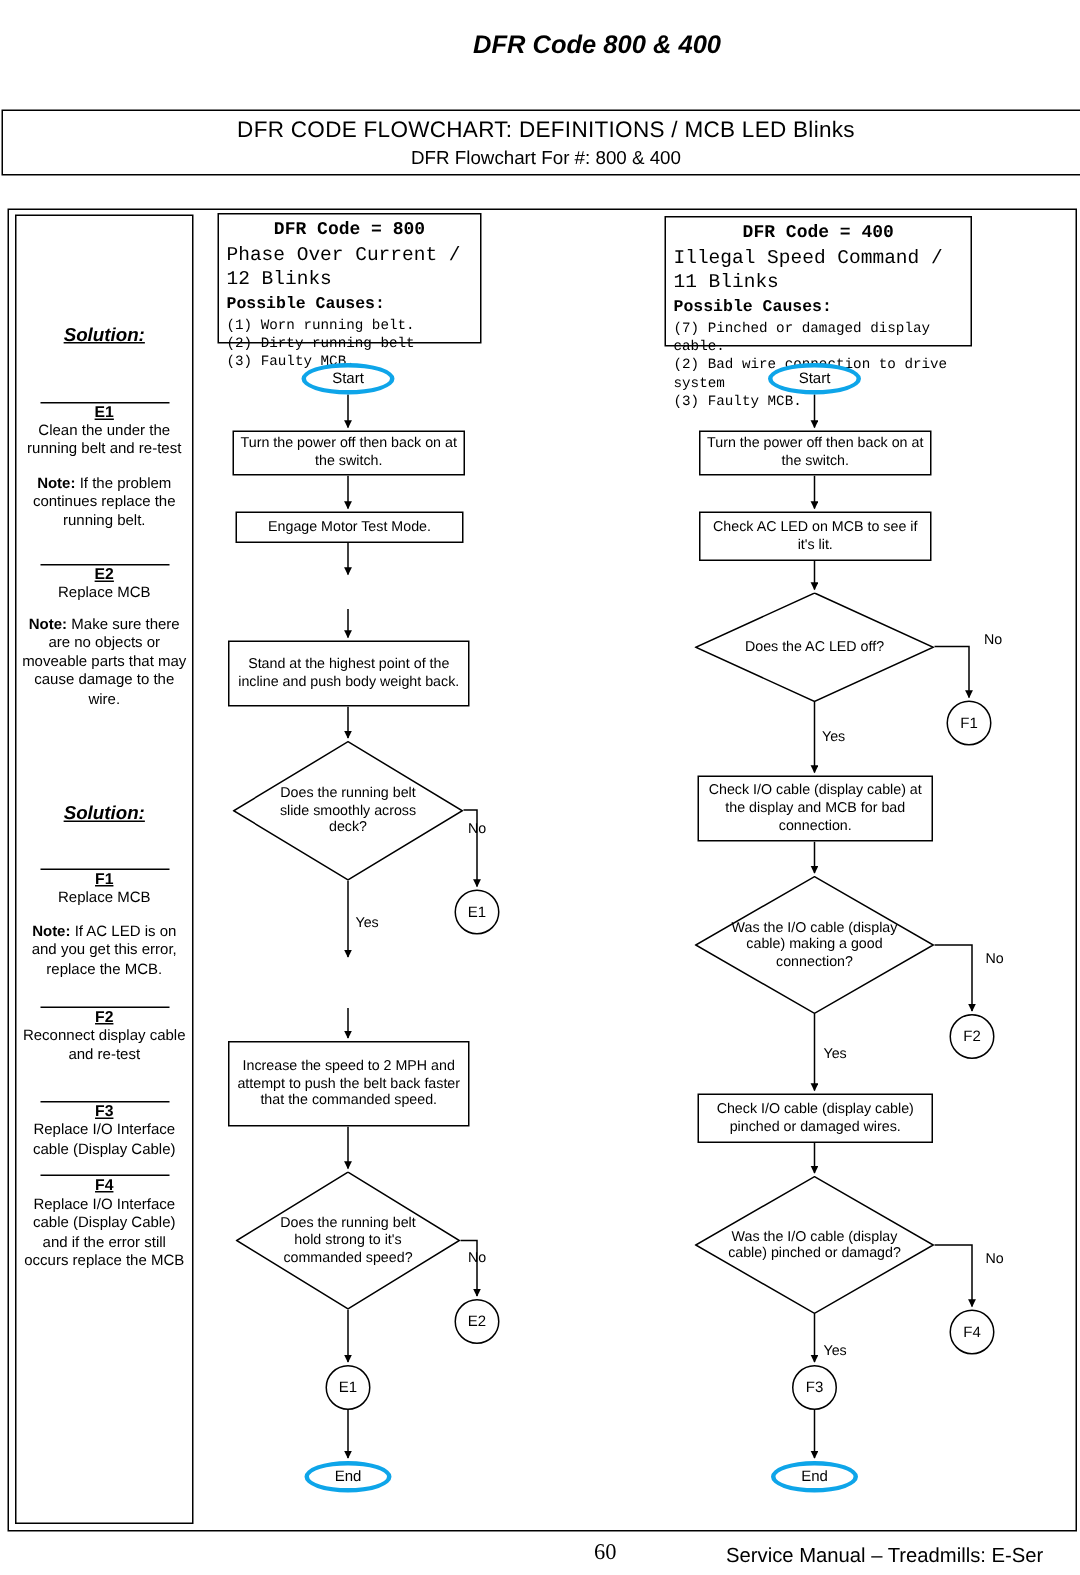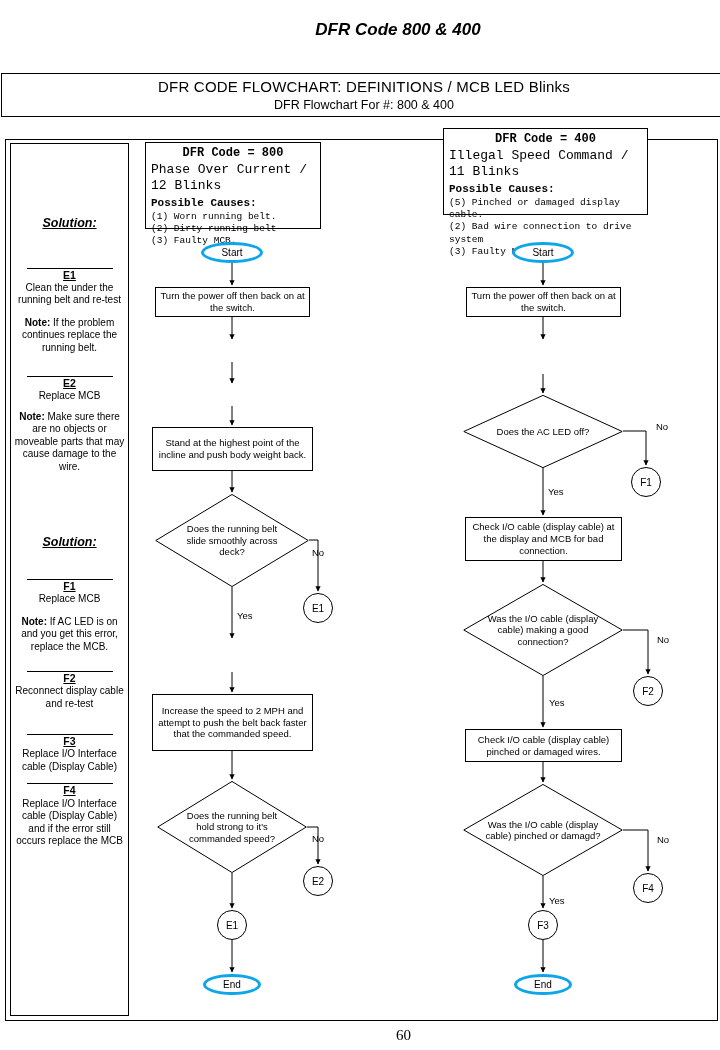--- a/index.html
+++ b/index.html
@@ -183,20 +183,21 @@
     <div class="info-title">DFR Code = 800</div>
     <div class="info-sub">Phase Over Current / 12 Blinks</div>
     <div class="info-causes">Possible Causes:</div>
     <div class="info-cause">(1) Worn running belt.</div>
     <div class="info-cause">(2) Dirty running belt</div>
     <div class="info-cause">(3) Faulty MCB.</div>
   </div>
 
   <div class="oval" style="left:201px;top:242px;width:62px;height:21px">Start</div>
   <div class="rect" style="left:155px;top:287px;width:155px;height:30px">Turn the power off then back on at the switch.</div>
+  <div class="rect" style="left:157px;top:341px;width:152px;height:21px">Engage Motor Test Mode.</div>
   <div class="rect" style="left:152px;top:427px;width:161px;height:44px">Stand at the highest point of the incline and push body weight back.</div>
 
   <div class="diamond" style="left:155px;top:494px;width:154px;height:93px">
     <svg viewBox="0 0 100 100" preserveAspectRatio="none">
       <polygon points="50,0.5 99.5,50 50,99.5 0.5,50" vector-effect="non-scaling-stroke"></polygon>
     </svg>
     <div class="dtext">Does the running belt slide smoothly across deck?</div>
   </div>
   <div class="edge-label" style="left:312px;top:547px">No</div>
   <div class="circle" style="left:303px;top:593px">E1</div>
@@ -209,31 +210,32 @@
       <polygon points="50,0.5 99.5,50 50,99.5 0.5,50" vector-effect="non-scaling-stroke"></polygon>
     </svg>
     <div class="dtext">Does the running belt hold strong to it's commanded speed?</div>
   </div>
   <div class="edge-label" style="left:312px;top:833px">No</div>
   <div class="circle" style="left:303px;top:866px">E2</div>
 
   <div class="circle" style="left:217px;top:910px">E1</div>
   <div class="oval" style="left:203px;top:974px;width:58px;height:21px">End</div>
 
-  <div class="info-box" style="left:443px;top:128px;width:205px;height:87px">
+  <div class="info-box" style="left:443px;top:144px;width:205px;height:87px">
     <div class="info-title">DFR Code = 400</div>
     <div class="info-sub">Illegal Speed Command / 11 Blinks</div>
     <div class="info-causes">Possible Causes:</div>
-    <div class="info-cause">(5) Pinched or damaged display cable.</div>
+    <div class="info-cause">(7) Pinched or damaged display cable.</div>
     <div class="info-cause">(2) Bad wire connection to drive system</div>
     <div class="info-cause">(3) Faulty MCB.</div>
   </div>
 
   <div class="oval" style="left:512px;top:242px;width:62px;height:21px">Start</div>
   <div class="rect" style="left:466px;top:287px;width:155px;height:30px">Turn the power off then back on at the switch.</div>
+  <div class="rect" style="left:466px;top:341px;width:155px;height:33px">Check AC LED on MCB to see if it's lit.</div>
 
   <div class="diamond" style="left:463px;top:395px;width:160px;height:73px">
     <svg viewBox="0 0 100 100" preserveAspectRatio="none">
       <polygon points="50,0.5 99.5,50 50,99.5 0.5,50" vector-effect="non-scaling-stroke"></polygon>
     </svg>
     <div class="dtext">Does the AC LED off?</div>
   </div>
   <div class="edge-label" style="left:656px;top:421px">No</div>
   <div class="circle" style="left:631px;top:467px">F1</div>
   <div class="edge-label" style="left:548px;top:486px">Yes</div>
@@ -259,14 +261,15 @@
     <div class="dtext">Was the I/O cable (display cable) pinched or damagd?</div>
   </div>
   <div class="edge-label" style="left:657px;top:834px">No</div>
   <div class="circle" style="left:633px;top:873px">F4</div>
   <div class="edge-label" style="left:549px;top:895px">Yes</div>
 
   <div class="circle" style="left:528px;top:910px">F3</div>
   <div class="oval" style="left:514px;top:974px;width:58px;height:21px">End</div>
 
   <div class="footer-num">60</div>
+  <div class="footer-text">Service Manual – Treadmills: E-Ser</div>
 
 </div>
 
 </body></html>

